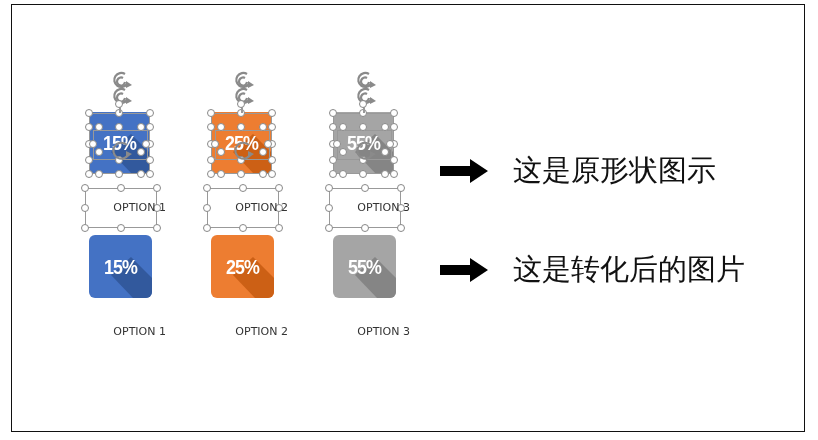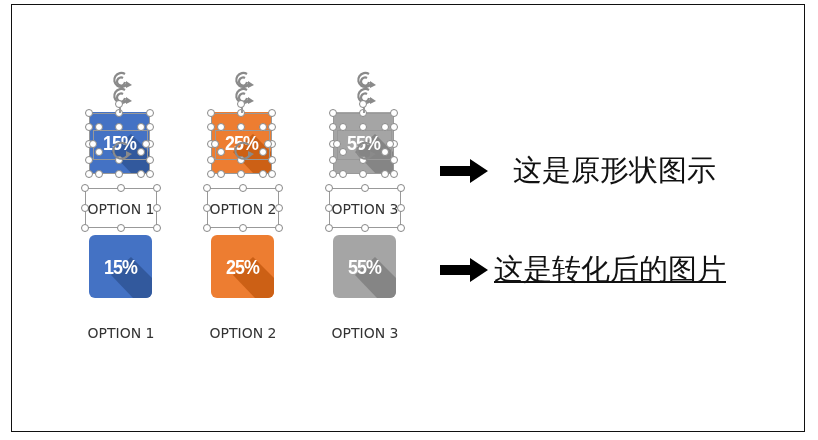--- a/index.html
+++ b/index.html
@@ -2,21 +2,21 @@
 <html><head>
 <meta charset="utf-8">
 <style>
   html,body{margin:0;padding:0;background:#fff;}
   body{width:818px;height:440px;position:relative;overflow:hidden;font-family:"DejaVu Sans",sans-serif;}
   .frame{position:absolute;left:11px;top:4px;width:794px;height:428px;border:1.5px solid #111;box-sizing:border-box;background:#fff;}
   .tile{position:absolute;width:63px;height:63px;border-radius:6px;overflow:hidden;text-align:right;}
   .tile .shadow{position:absolute;left:0;top:0;width:100%;height:100%;}
   .tile .pct{position:absolute;left:0;right:0;top:0;bottom:0;display:flex;align-items:center;justify-content:center;
     font-family:"Liberation Sans",sans-serif;font-weight:bold;font-size:21px;color:#fff;letter-spacing:-1px;transform:scaleX(0.85);}
-  .opt{position:absolute;width:90px;text-align:center;font-family:"DejaVu Sans",sans-serif;font-size:14px;color:#333;}
+  .opt{position:absolute;width:90px;text-align:right;font-family:"DejaVu Sans",sans-serif;font-size:11px;color:#333;}
   .handle{position:absolute;width:8px;height:8px;border:1.3px solid #888;border-radius:50%;background:#fff;box-sizing:border-box;}
   .selbox{position:absolute;border:1px solid #999;box-sizing:border-box;}
   .label-text{position:absolute;font-family:"DejaVu Sans",sans-serif;font-size:29px;color:#111;white-space:nowrap;}
   .arrow{position:absolute;}
   .rot{position:absolute;}
 </style>
 </head>
 <body>
 
 <div class="frame"></div>
@@ -235,13 +235,13 @@
   </div>
 
 <svg class="arrow" style="left:440px;top:159px;" width="48" height="24">
   <polygon points="0,7 30,7 30,0 48,12 30,24 30,17 0,17" fill="#000"></polygon>
 </svg>
 <div class="label-text" style="left:513px;top:151px;">这是原形状图示</div>
 
 <svg class="arrow" style="left:440px;top:258px;" width="48" height="24">
   <polygon points="0,7 30,7 30,0 48,12 30,24 30,17 0,17" fill="#000"></polygon>
 </svg>
-<div class="label-text" style="left:494px;top:250px;text-decoration:underline;">这是转化后的图片</div>
+<div class="label-text" style="left:513px;top:250px;">这是转化后的图片</div>
 
 </body></html>

